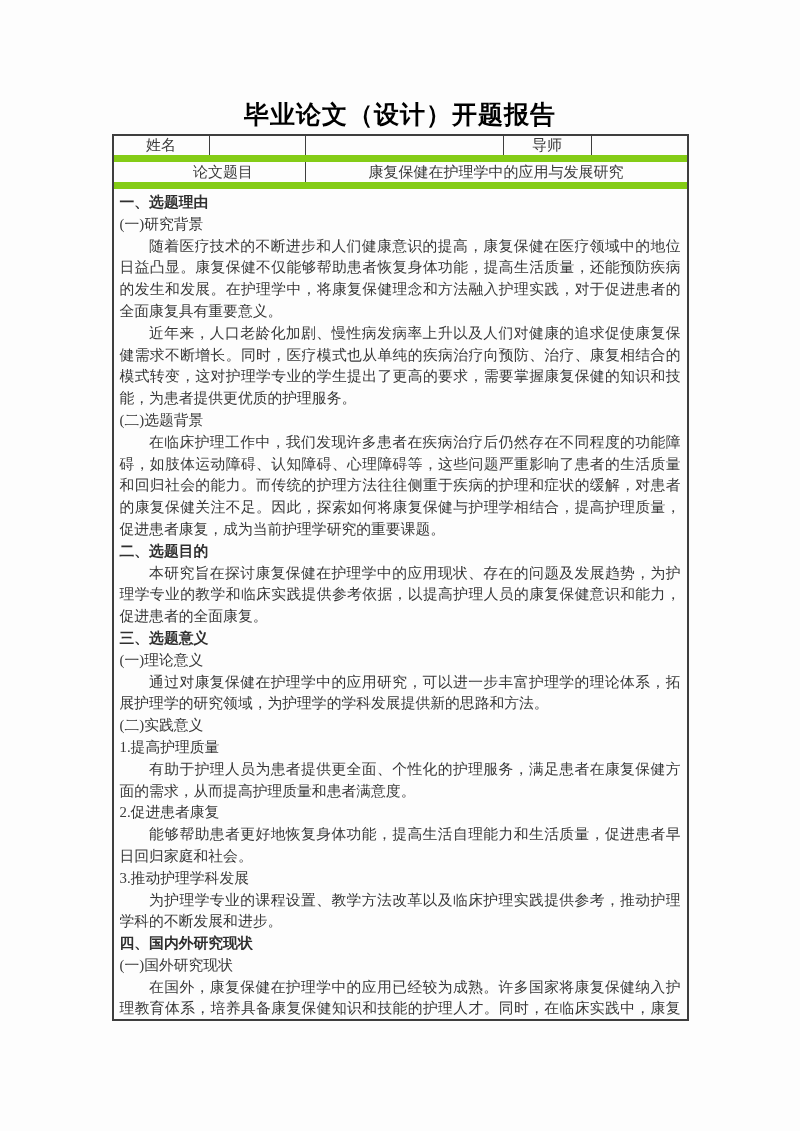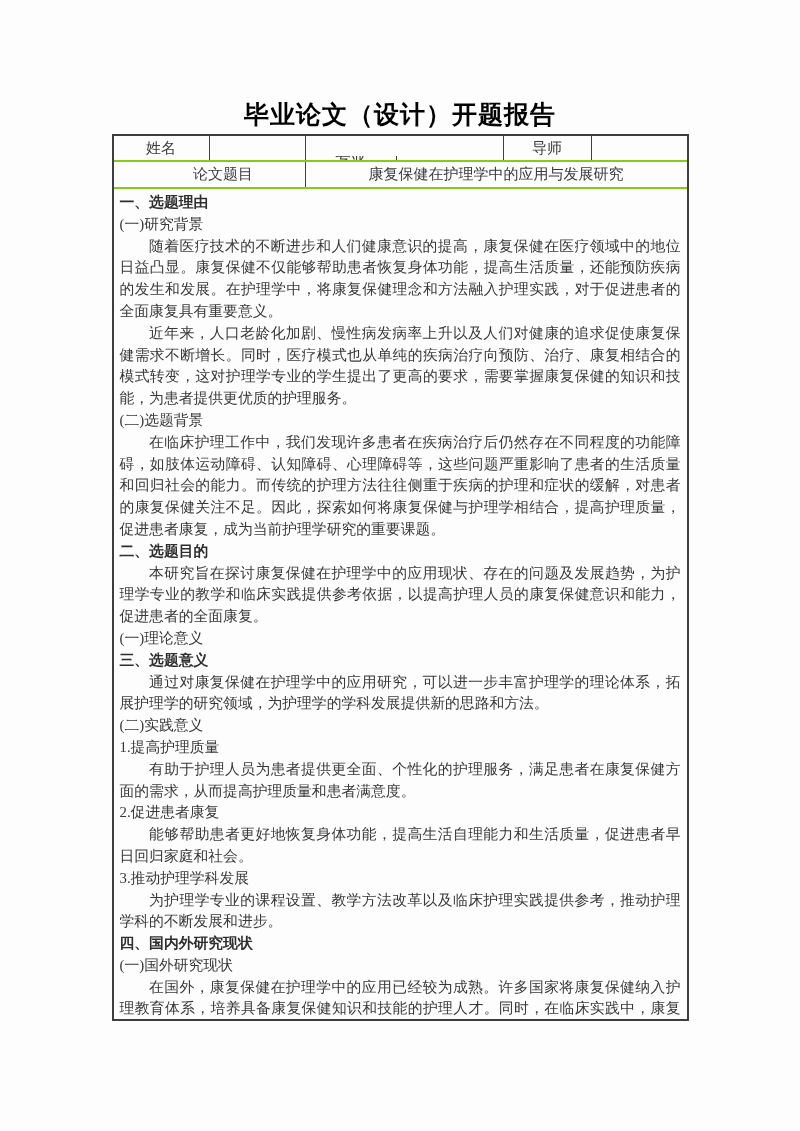--- a/index.html
+++ b/index.html
@@ -29,21 +29,21 @@
     letter-spacing: 1px;
   }
   .report-table {
     width: 577px;
     margin: 4px auto 0 auto;
     border: 2px solid #3e3e3e;
     background: #fdfdfd;
   }
   .t-row {
     display: flex;
-    border-bottom: 2px solid #84cc16;
+    border-bottom: 7px solid #84cc16;
   }
   .t-cell {
     display: flex;
     align-items: center;
     justify-content: center;
     font-size: 15px;
     color: #3a3a3a;
     border-right: 1px solid #3e3e3e;
     overflow: hidden;
     white-space: nowrap;
@@ -106,22 +106,22 @@
     <div class="t-row row-body">
       <div class="body-cell">
           <p class="blk heading">一、选题理由</p>
           <p class="blk plain">(一)研究背景</p>
           <p class="blk indent">随着医疗技术的不断进步和人们健康意识的提高，康复保健在医疗领域中的地位日益凸显。康复保健不仅能够帮助患者恢复身体功能，提高生活质量，还能预防疾病的发生和发展。在护理学中，将康复保健理念和方法融入护理实践，对于促进患者的全面康复具有重要意义。</p>
           <p class="blk indent">近年来，人口老龄化加剧、慢性病发病率上升以及人们对健康的追求促使康复保健需求不断增长。同时，医疗模式也从单纯的疾病治疗向预防、治疗、康复相结合的模式转变，这对护理学专业的学生提出了更高的要求，需要掌握康复保健的知识和技能，为患者提供更优质的护理服务。</p>
           <p class="blk plain">(二)选题背景</p>
           <p class="blk indent">在临床护理工作中，我们发现许多患者在疾病治疗后仍然存在不同程度的功能障碍，如肢体运动障碍、认知障碍、心理障碍等，这些问题严重影响了患者的生活质量和回归社会的能力。而传统的护理方法往往侧重于疾病的护理和症状的缓解，对患者的康复保健关注不足。因此，探索如何将康复保健与护理学相结合，提高护理质量，促进患者康复，成为当前护理学研究的重要课题。</p>
           <p class="blk heading">二、选题目的</p>
           <p class="blk indent">本研究旨在探讨康复保健在护理学中的应用现状、存在的问题及发展趋势，为护理学专业的教学和临床实践提供参考依据，以提高护理人员的康复保健意识和能力，促进患者的全面康复。</p>
+          <p class="blk heading">三、选题意义</p>
           <p class="blk plain">(一)理论意义</p>
-          <p class="blk heading">三、选题意义</p>
           <p class="blk indent">通过对康复保健在护理学中的应用研究，可以进一步丰富护理学的理论体系，拓展护理学的研究领域，为护理学的学科发展提供新的思路和方法。</p>
           <p class="blk plain">(二)实践意义</p>
           <p class="blk plain">1.提高护理质量</p>
           <p class="blk indent">有助于护理人员为患者提供更全面、个性化的护理服务，满足患者在康复保健方面的需求，从而提高护理质量和患者满意度。</p>
           <p class="blk plain">2.促进患者康复</p>
           <p class="blk indent">能够帮助患者更好地恢复身体功能，提高生活自理能力和生活质量，促进患者早日回归家庭和社会。</p>
           <p class="blk plain">3.推动护理学科发展</p>
           <p class="blk indent">为护理学专业的课程设置、教学方法改革以及临床护理实践提供参考，推动护理学科的不断发展和进步。</p>
           <p class="blk heading">四、国内外研究现状</p>
           <p class="blk plain">(一)国外研究现状</p>

